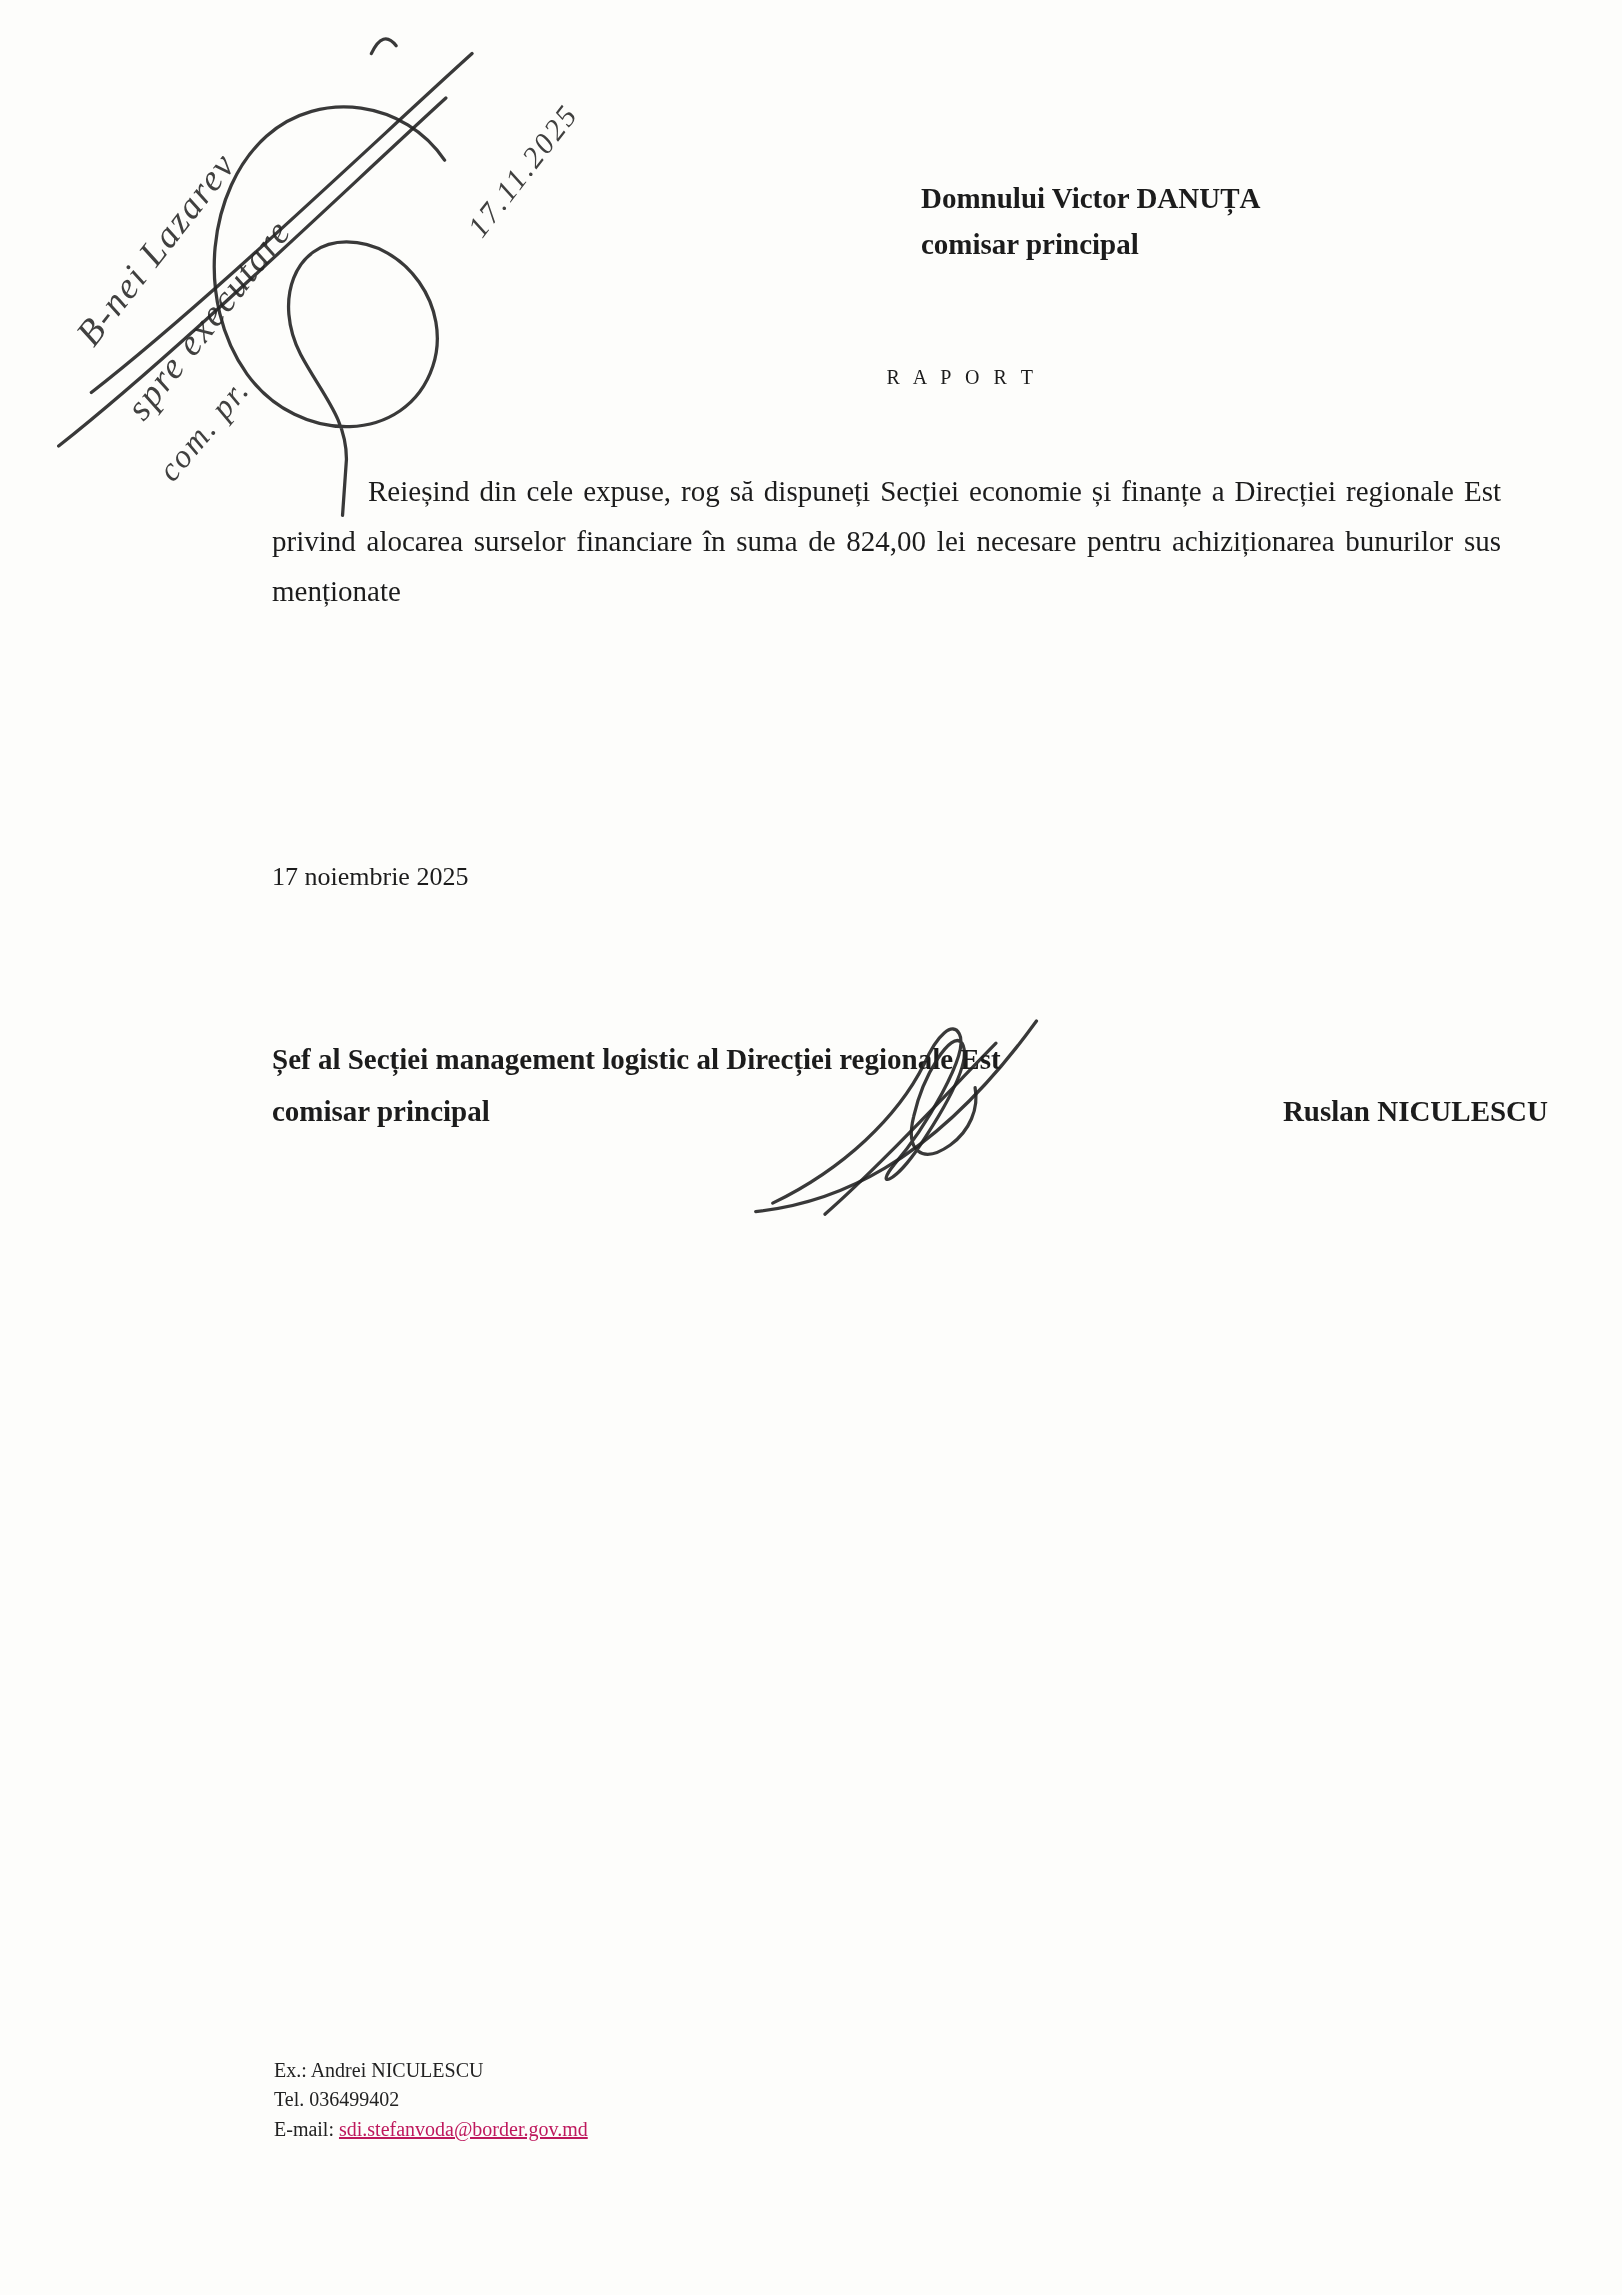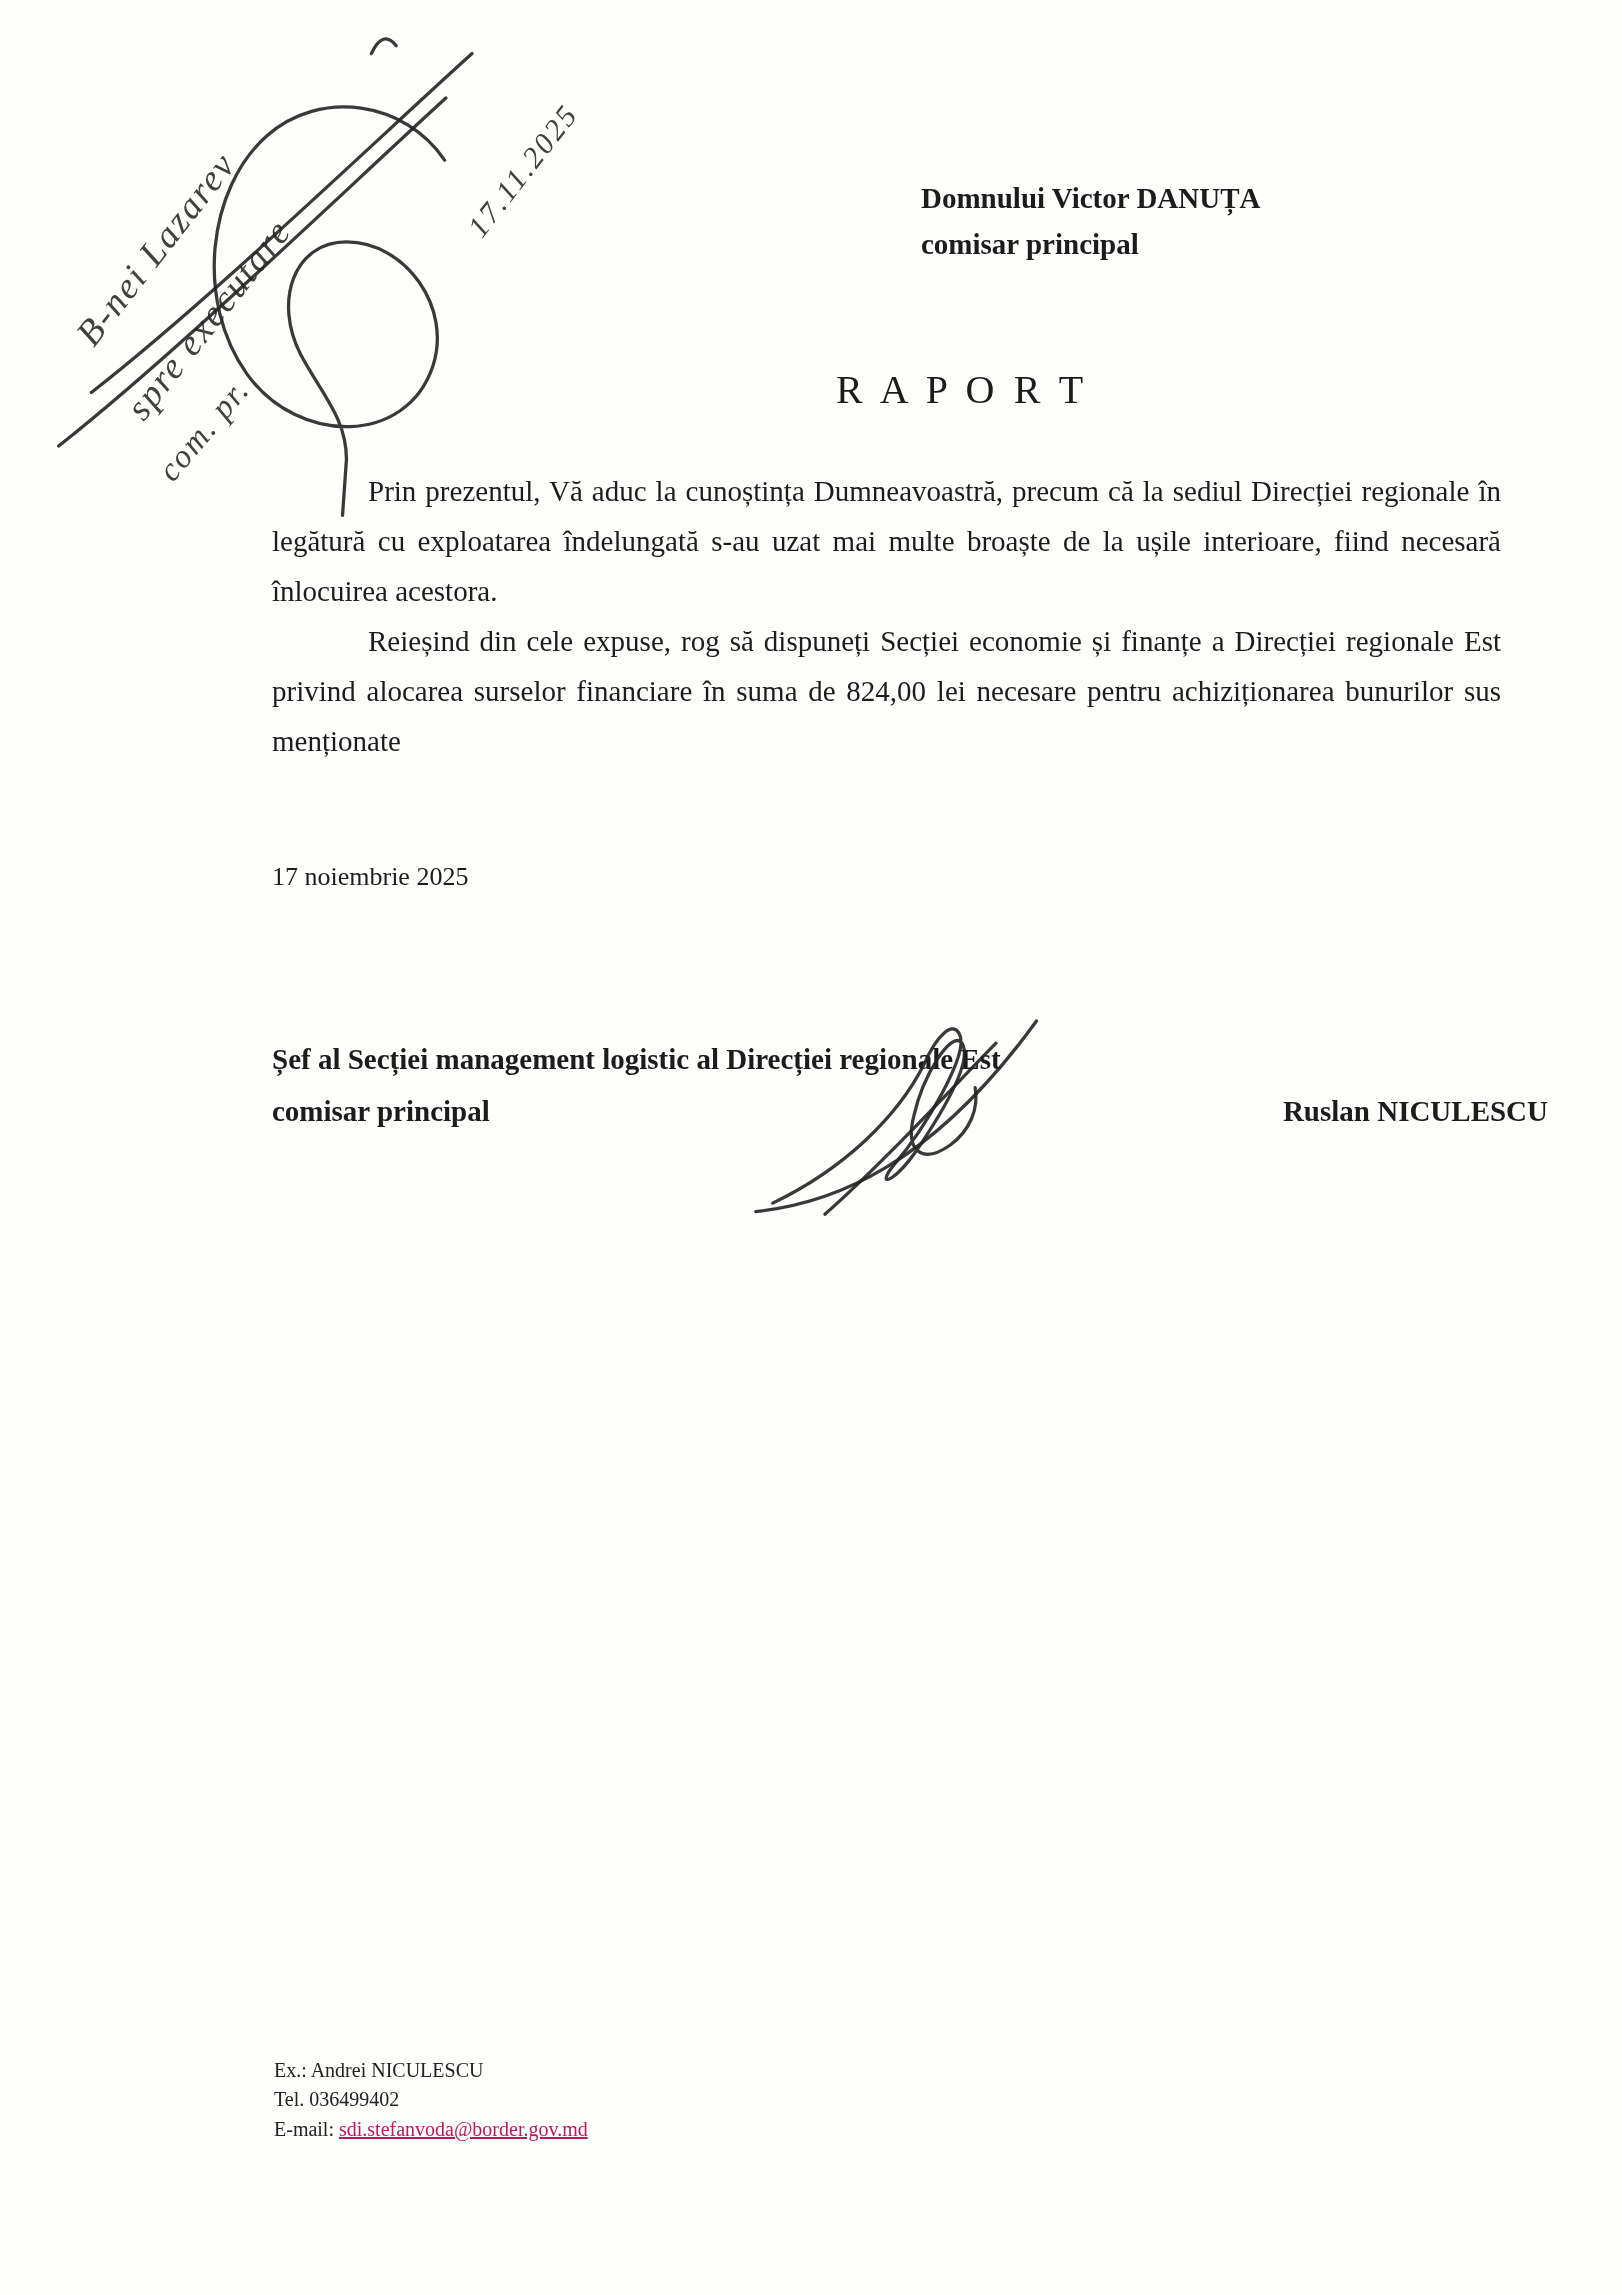--- a/index.html
+++ b/index.html
@@ -17,21 +17,21 @@
   .recipient {
     position:absolute; left:921px; top:134px;
     font-weight:bold; font-size:29px; line-height:46px;
     white-space:nowrap;
     margin-top:41px;
   }
 
   
   .title {
     position:absolute; left:733px; top:366px; width:458px;
-    text-align:center; font-size:40px; letter-spacing:4.6px;
+    text-align:center; font-size:20px; letter-spacing:4.6px;
     white-space:nowrap;
   }
 
   
   .body-text {
     position:absolute; left:272px; top:466px; width:1229px;
     font-size:29px; line-height:50px; text-align:justify;
   }
   .body-text p { margin:0; text-indent:96px; }
 
@@ -89,21 +89,20 @@
   <div class="hand-note hdate">17.11.2025</div>
 
   <div class="recipient">
     <div>Domnului Victor DANUȚA</div>
     <div>comisar principal</div>
   </div>
 
   <div class="title">R A P O R T</div>
 
   <div class="body-text">
-    <p>Prin prezentul, Vă aduc la cunoștința Dumneavoastră, precum că la sediul Direcției regionale în legătură cu exploatarea îndelungată s-au uzat mai multe broaște de la ușile interioare, fiind necesară înlocuirea acestora.</p>
     <p>Reieșind din cele expuse, rog să dispuneți Secției economie și finanțe a Direcției regionale Est privind alocarea surselor financiare în suma de 824,00 lei necesare pentru achiziționarea bunurilor sus menționate</p>
   </div>
 
   <div class="doc-date">17 noiembrie 2025</div>
 
   <div class="sig-block">
     <div>Șef al Secției management logistic al Direcției regionale Est</div>
     <div class="sig-row">
       <span>comisar principal</span>
       <span>Ruslan NICULESCU</span>

